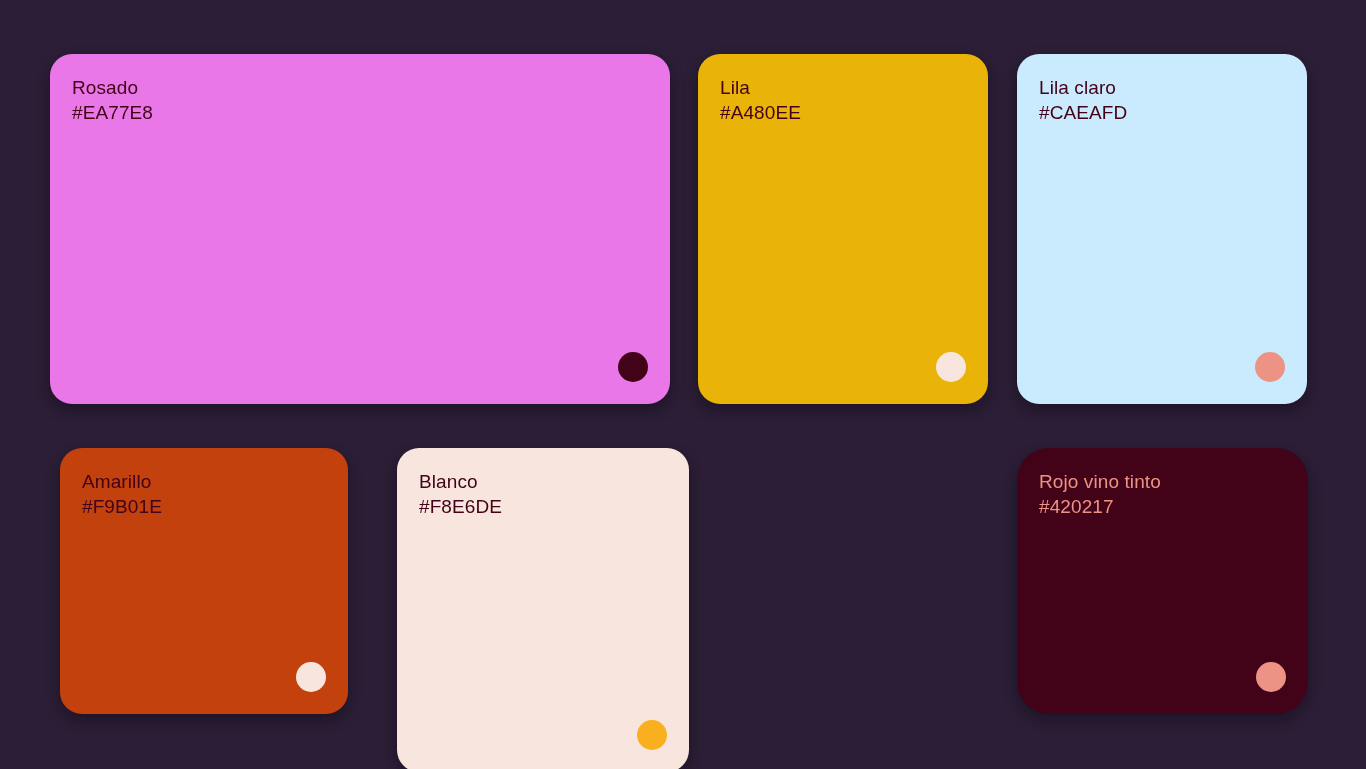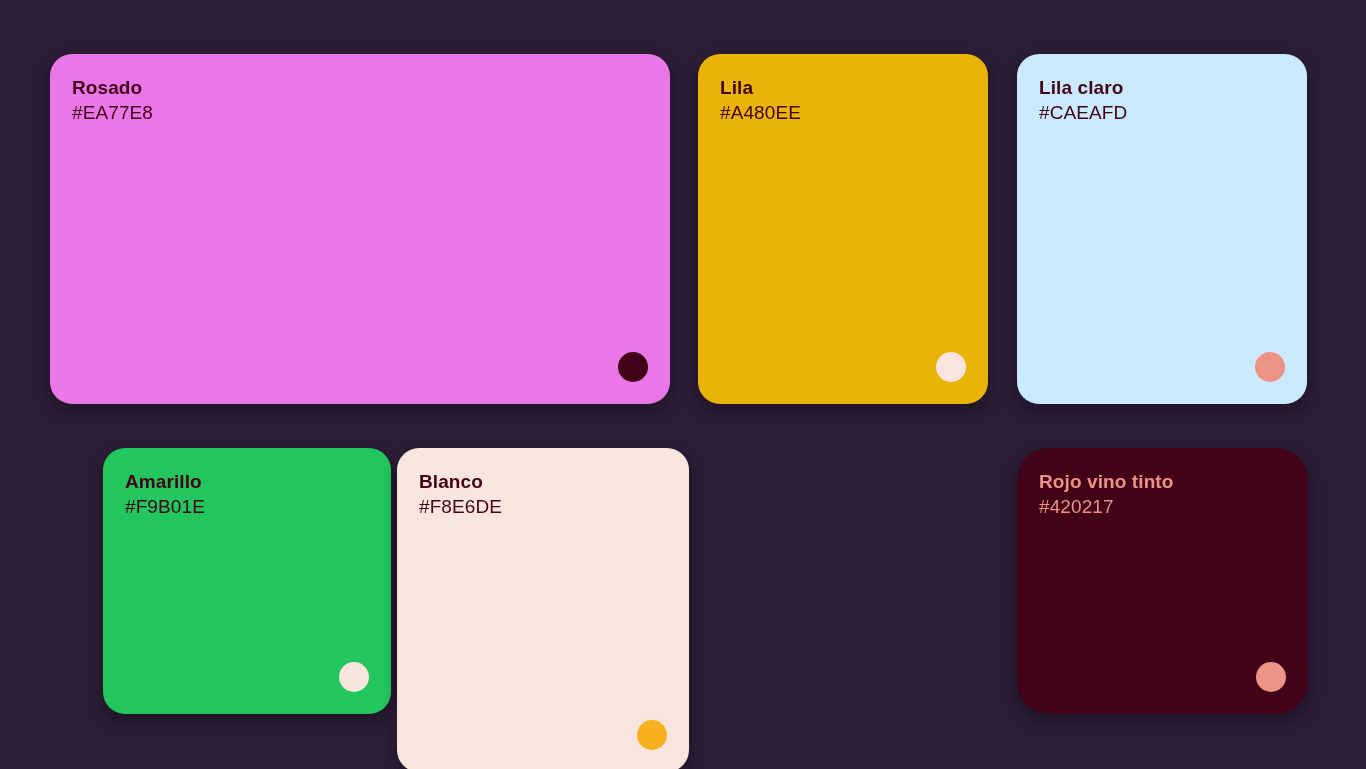--- a/index.html
+++ b/index.html
@@ -35,21 +35,21 @@
     position: absolute;
     top: 22px;
     left: 22px;
     line-height: 1.30;
     user-select: none;
   }
 
   .swatch-name {
     display: block;
     font-size: 19px;
-    font-weight: 700;
+    font-weight: 400;
     letter-spacing: 0.1px;
     white-space: nowrap;
   }
 
   .swatch-hex {
     display: block;
     font-size: 19px;
     font-weight: 400;
     letter-spacing: 0.1px;
     white-space: nowrap;
@@ -97,21 +97,21 @@
   </div>
 
   <div class="swatch-card" id="card-azul-claro" style="background: rgb(202, 234, 253); color: rgb(66, 2, 23);">
     <div class="swatch-labels">
       <span class="swatch-name">Lila claro</span>
       <span class="swatch-hex">#CAEAFD</span>
     </div>
     <span class="swatch-dot" style="background: rgb(237, 147, 133);"></span>
   </div>
 
-  <div class="swatch-card" id="card-amarillo" style="background: #22c55e; color: rgb(66, 2, 23); margin-left: 43px;">
+  <div class="swatch-card" id="card-amarillo" style="background: #c2410c; color: rgb(66, 2, 23);">
     <div class="swatch-labels">
       <span class="swatch-name">Amarillo</span>
       <span class="swatch-hex">#F9B01E</span>
     </div>
     <span class="swatch-dot" style="background: rgb(248, 230, 222);"></span>
   </div>
 
   <div class="swatch-card" id="card-blanco" style="background: rgb(248, 230, 222); color: rgb(66, 2, 23);">
     <div class="swatch-labels">
       <span class="swatch-name">Blanco</span>

